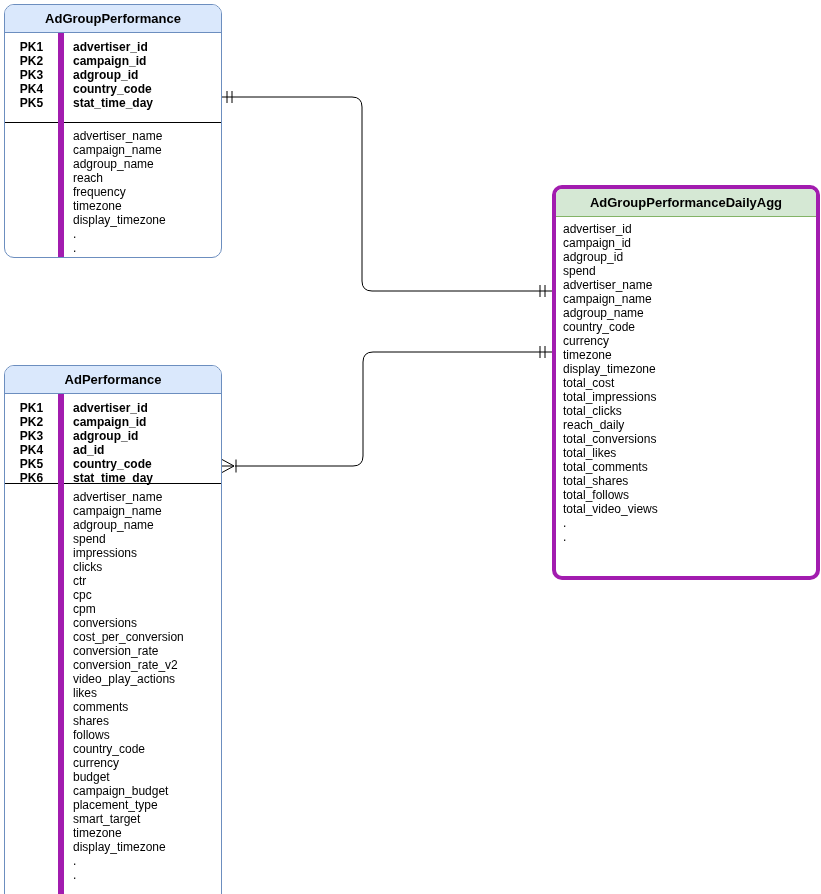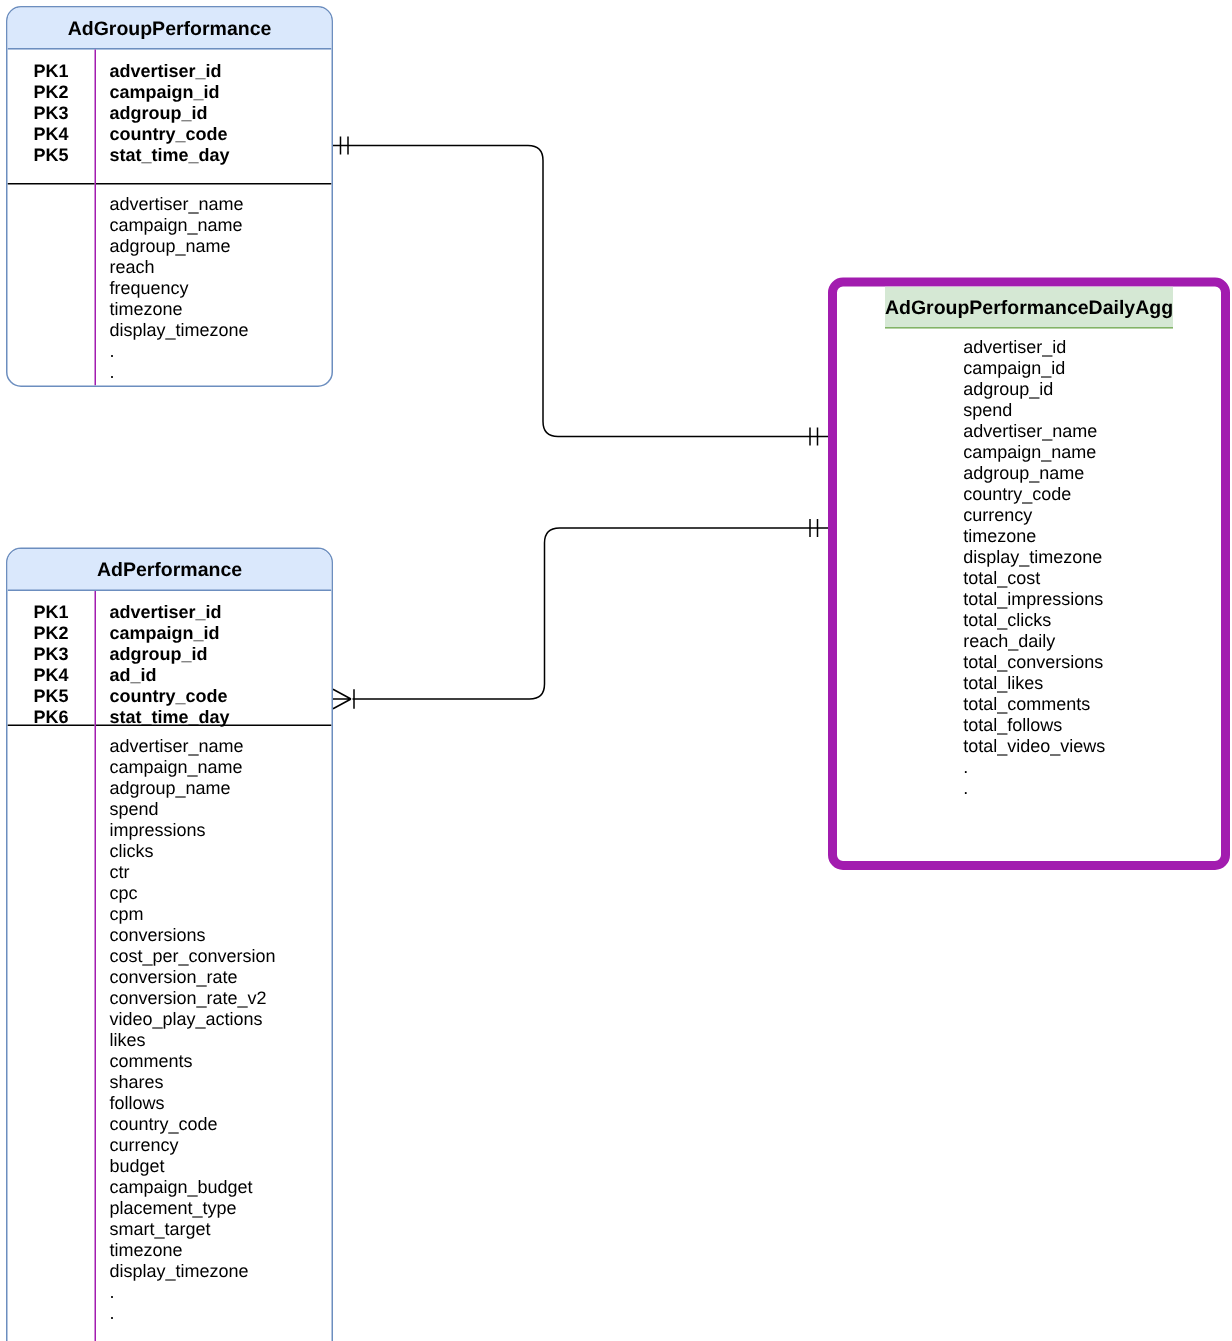--- a/index.html
+++ b/index.html
@@ -24,38 +24,38 @@
   .etable {
     position: absolute;
     background: #ffffff;
     border-radius: 10px;
     overflow: hidden;
     display: flex;
     flex-direction: column;
     z-index: 1;
   }
   .etable.blue  { border: 1px solid #6c8ebf; }
-  .etable.green { border: 6px solid #a21caf; align-items: center; }
+  .etable.green { border: 4px solid #a21caf; }
 
   .t-header {
     flex: 0 0 28px;
     height: 28px;
     display: flex;
     align-items: center;
     justify-content: center;
     font-size: 13px;
     font-weight: bold;
     color: #000;
   }
   .blue  .t-header { background: #dae8fc; border-bottom: 1px solid #6c8ebf; }
   .green .t-header { background: #d5e8d4; border-bottom: 1px solid #82b366; }
 
   .t-cols { display: flex; flex: 1; min-height: 0; }
   .keycol { flex: 0 0 59px; width: 59px; display: flex; flex-direction: column; }
-  .blue .keycol { border-right: 1px solid #a21caf; gap: 34px; }
+  .blue .keycol { border-right: 6px solid #a21caf; gap: 34px; }
   .fieldcol { flex: 1; display: flex; flex-direction: column; min-width: 0; }
 
   .sect-pk   { flex: 0 0 90px; height: 90px; padding-top: 7px; border-bottom: 1px solid #000; }
   .sect-body { flex: 1; padding-top: 6px; }
 
   .row {
     font-size: 12px;
     line-height: 14px;
     color: #000;
     white-space: nowrap;
@@ -193,20 +193,21 @@
         <div class="row">currency</div>
         <div class="row">timezone</div>
         <div class="row">display_timezone</div>
         <div class="row">total_cost</div>
         <div class="row">total_impressions</div>
         <div class="row">total_clicks</div>
         <div class="row">reach_daily</div>
         <div class="row">total_conversions</div>
         <div class="row">total_likes</div>
         <div class="row">total_comments</div>
+        <div class="row">total_shares</div>
         <div class="row">total_follows</div>
         <div class="row">total_video_views</div>
         <div class="row">.</div>
         <div class="row">.</div>
       </div>
   </div>
 
 </div>
 
 </body></html>

